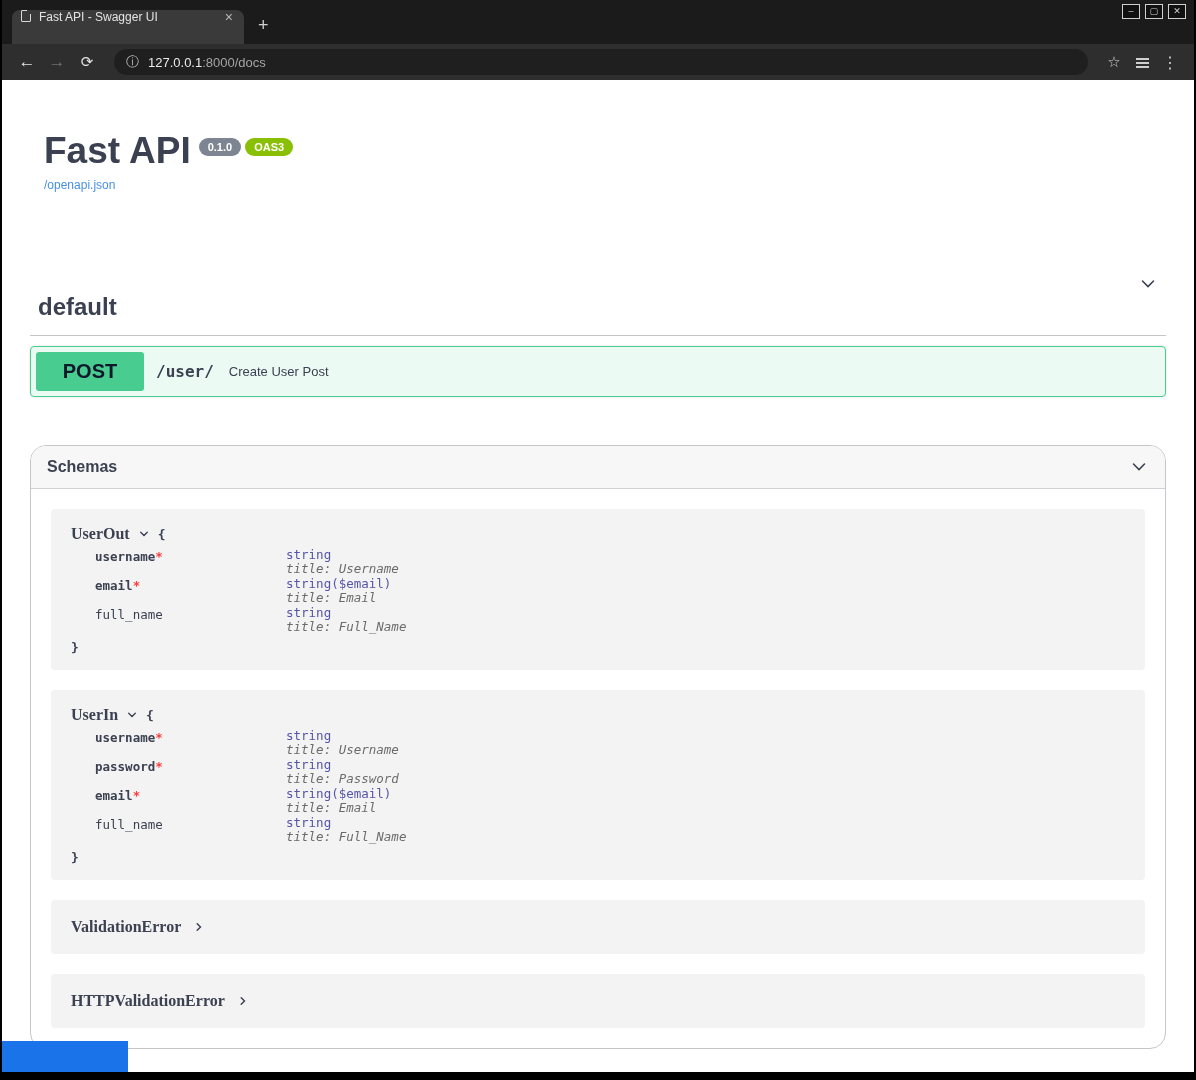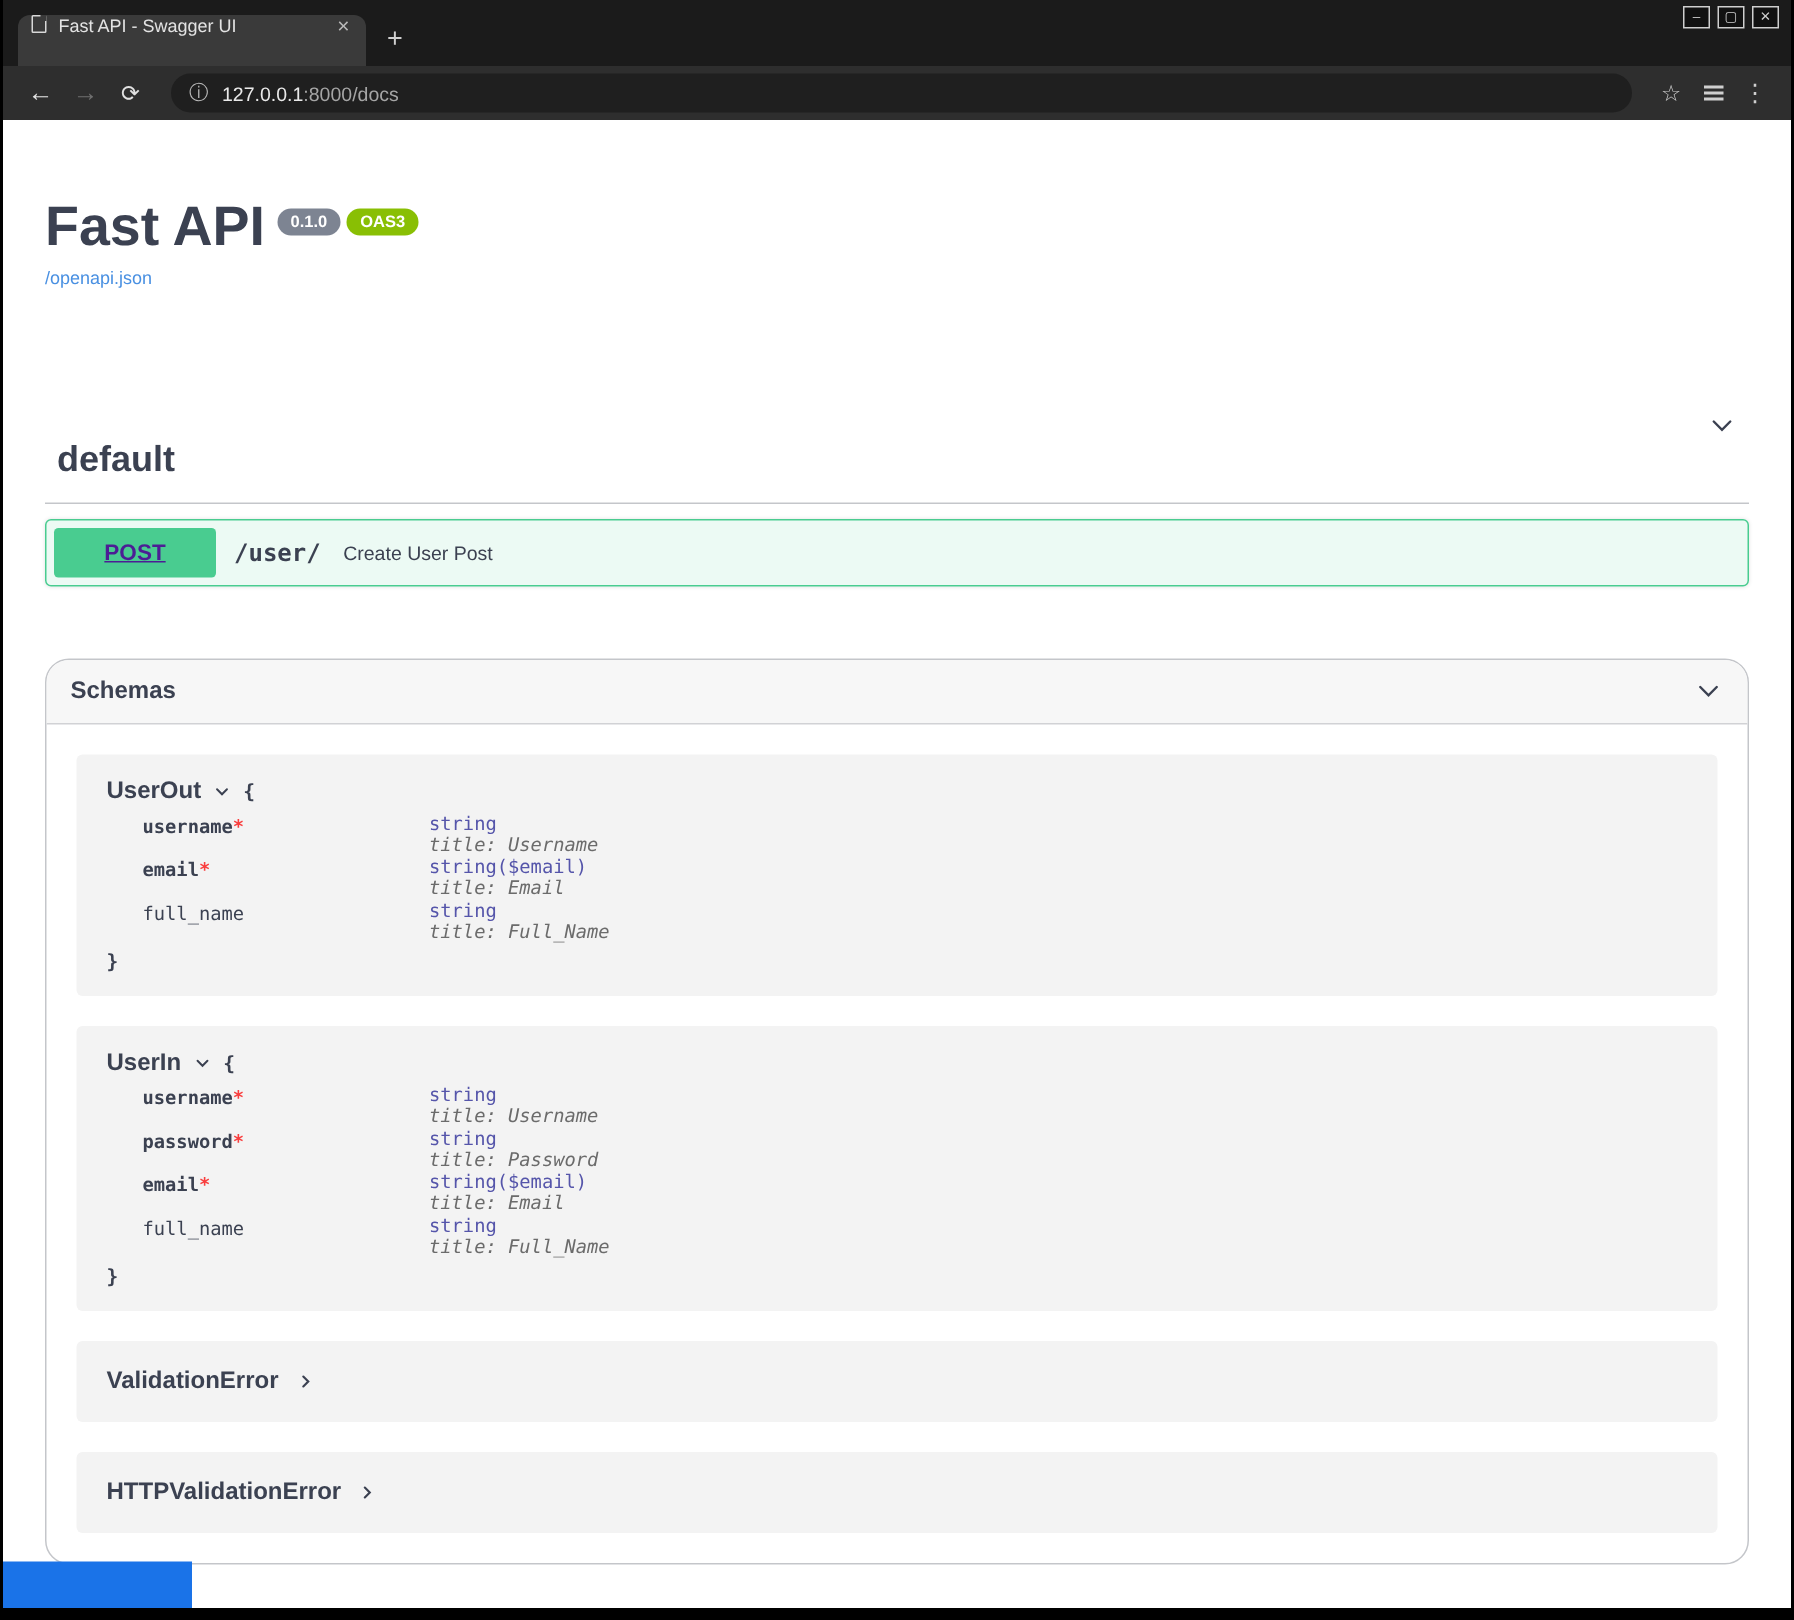--- a/index.html
+++ b/index.html
@@ -45,21 +45,21 @@
   .url-rest { color:#a5a5a5; }
   .right-ico { width:28px; text-align:center; font-size:15px; color:#cfcfcf; flex:0 0 auto; }
   .lines-icon { display:inline-block; width:13px; height:2px; background:#cfcfcf;
     box-shadow:0 4px 0 #cfcfcf, 0 -4px 0 #cfcfcf; margin-bottom:4px; }
   .menu-ico { font-size:16px; }
 
   
   .page { position:absolute; top:80px; left:0; right:0; bottom:8px; background:#fff; overflow:hidden; }
   .wrapper { padding:0 28px; }
 
-  .info-block { padding-top:50px; }
+  .info-block { padding-top:50px;margin-left:14px; }
   .api-title { font-size:37px; font-weight:700; color:#3b4151; margin:0; display:inline; }
   .badge {
     display:inline-block; color:#fff; font-size:11px; font-weight:700;
     padding:3px 9px; border-radius:14px; position:relative; top:-12px; margin-left:8px;
     vertical-align:baseline;
   }
   .badge-version { background:#7d8492; }
   .badge-oas { background:#89bf04; margin-left:4px; }
   .spec-link { display:block; margin-top:6px; font-size:12px; color:#4990e2; text-decoration:none; }
 
@@ -70,37 +70,37 @@
   }
   .tag-name { font-size:24px; font-weight:600; color:#3b4151;margin-top:47px; }
   .chev svg { display:block; }
 
   .opblock {
     margin-top:10px; border:1px solid #49cc90; background:rgba(73,204,144,.1);
     border-radius:4px; display:flex; align-items:center; padding:5px;
     box-shadow:0 0 3px rgba(0,0,0,.12);
   }
   .method-badge {
-    background:#49cc90; color:#4c1d95; font-weight:700; font-size:15px;
-    width:108px; text-align:center; padding:8px 0; border-radius:3px; flex:0 0 auto;text-decoration:underline;
+    background:#49cc90; color:#0f172a; font-weight:700; font-size:20px;
+    width:108px; text-align:center; padding:8px 0; border-radius:3px; flex:0 0 auto;
   }
   .op-path { font-family:"DejaVu Sans Mono", monospace; font-weight:700; font-size:16px; color:#3b4151; margin-left:12px; }
   .op-summary { font-size:13px; color:#3b4151; margin-left:15px; }
 
   
   .schemas { margin-top:48px; border:1px solid rgba(59,65,81,.3); border-radius:16px; overflow:hidden; }
   .schemas-header {
     display:flex; align-items:center; justify-content:space-between;
     padding:11px 16px; background:#f7f7f7; border-bottom:1px solid rgba(59,65,81,.2); cursor:pointer;
   }
   .schemas-title { font-size:16px; font-weight:700; color:#3b4151; }
 
   .model-card { background:#f3f3f3; border-radius:4px; margin:20px; padding:16px 20px 14px 20px; }
   .model-head { display:flex; align-items:center; gap:8px; }
-  .model-name { font-size:16px; font-weight:700; color:#3b4151; }
+  .model-name { font-size:16px; font-weight:700; color:#3b4151;font-family:Liberation Serif, serif; }
   .model-chev svg { display:block; }
   .chev-right { transform:rotate(-90deg); }
   .brace { font-family:"DejaVu Sans Mono", monospace; font-weight:700; font-size:13px; color:#3b4151; }
   .props { margin:5px 0 4px 24px; }
   .prop-row { display:flex; margin-bottom:1px;gap:41px; }
   .prop-name {
     width:150px; flex:0 0 auto; font-family:"DejaVu Sans Mono", monospace;
     font-size:12.5px; color:#3b4151; padding-top:1px;
   }
   .prop-name.required { font-weight:700; }

